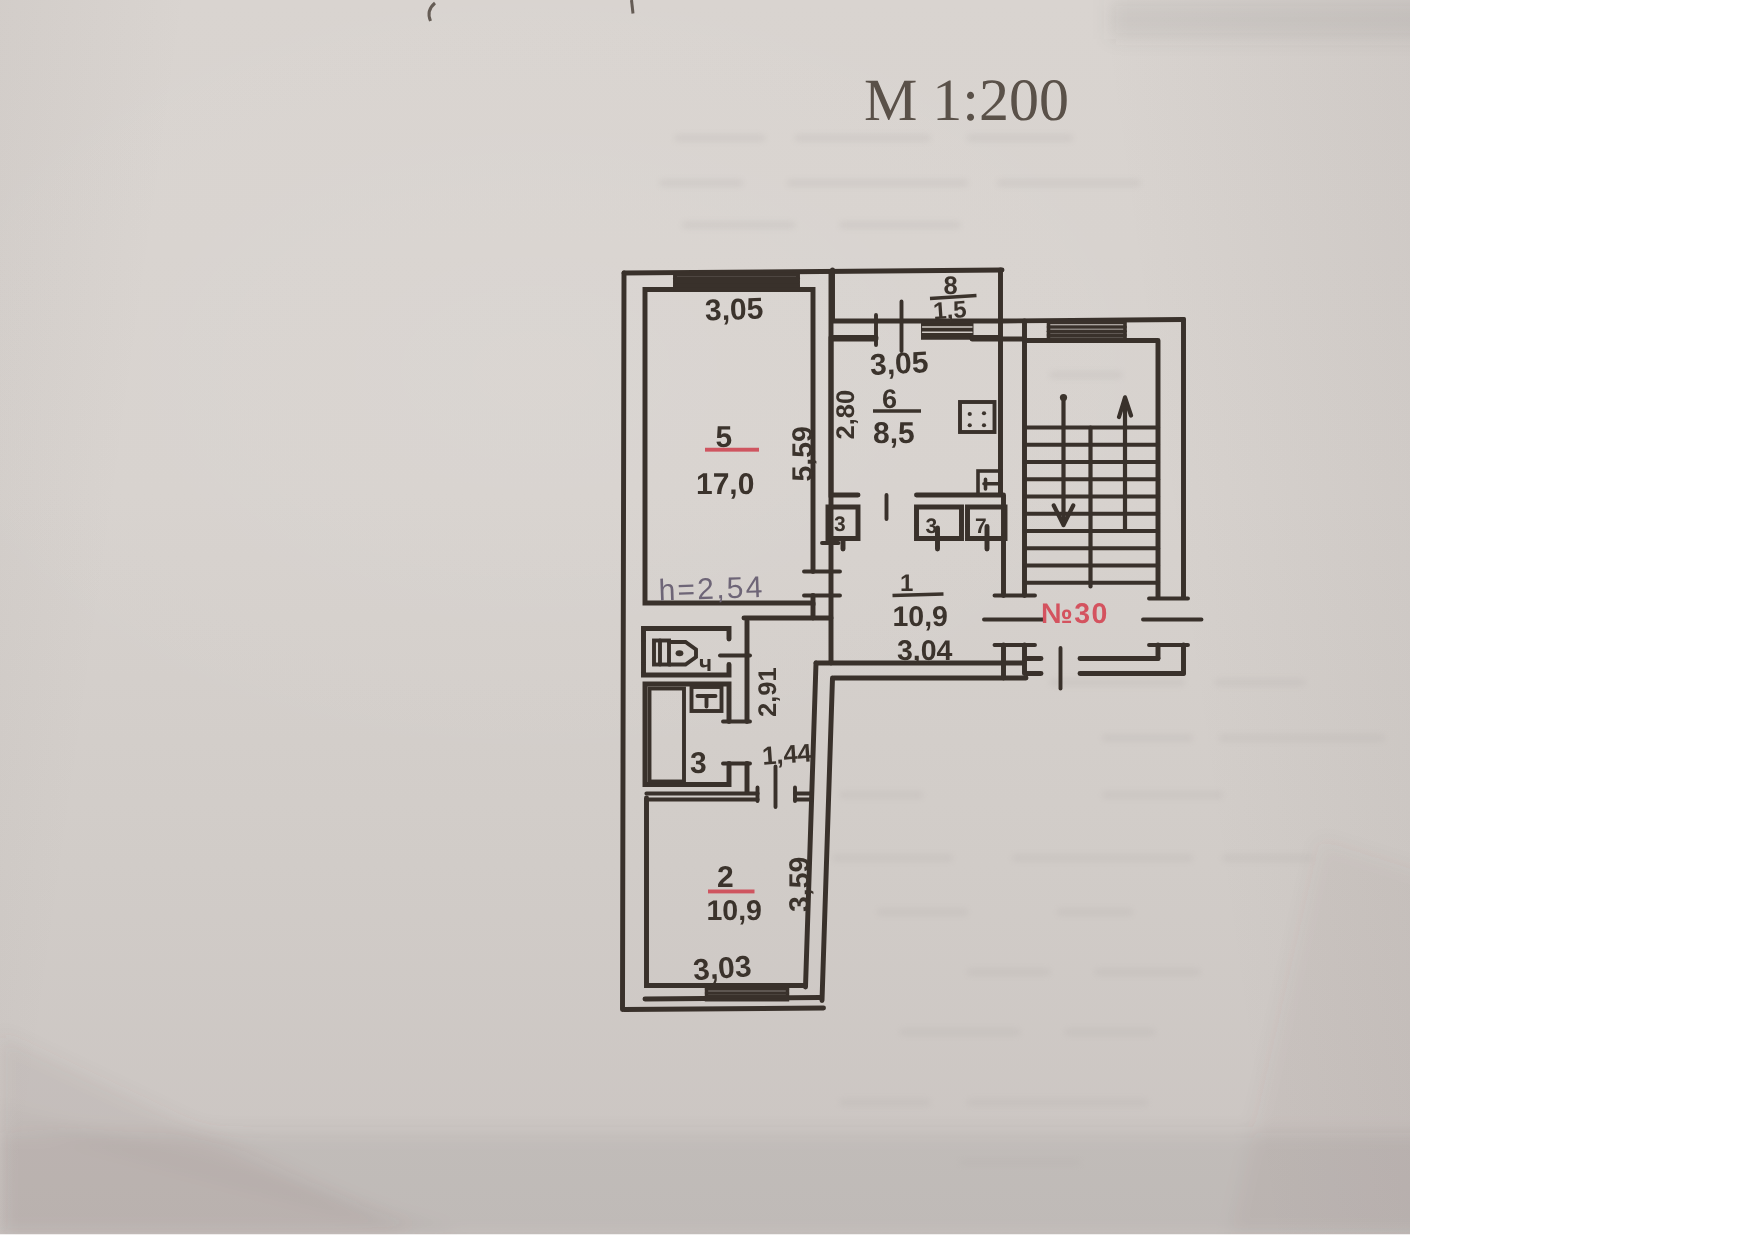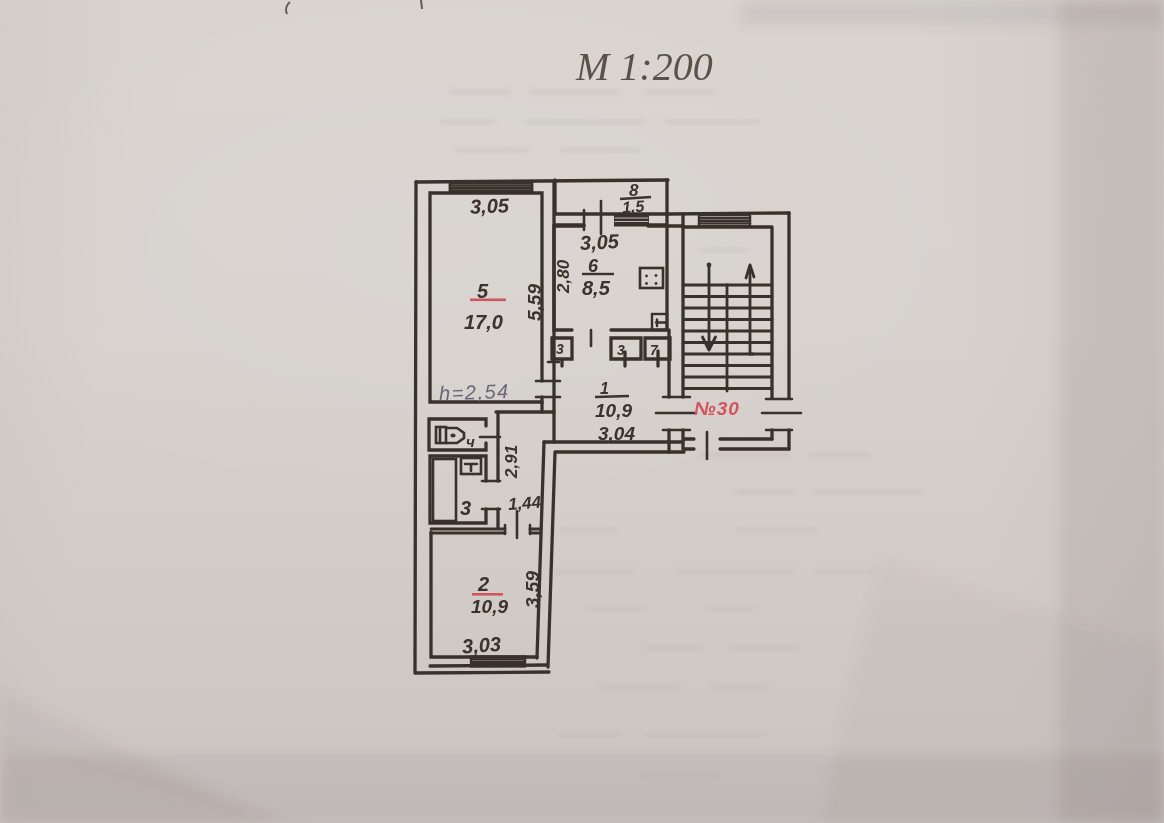--- a/index.html
+++ b/index.html
@@ -1,23 +1,22 @@
 <!DOCTYPE html>
 <html><head>
 <meta charset="utf-8">
 <style>
   html,body{margin:0;padding:0;}
-  .page{position:relative;width:1164px;height:823px;overflow:hidden;
+  .page{position:relative;width:940px;height:823px;overflow:hidden;
     font-family:"Liberation Sans",sans-serif;
     background:
       radial-gradient(70% 50% at 38% 30%, rgba(255,255,255,0.07), rgba(255,255,255,0) 70%),
       linear-gradient(262deg, rgba(80,70,70,0.07), rgba(0,0,0,0) 20%),
       linear-gradient(98deg, rgba(90,80,78,0.05), rgba(0,0,0,0) 12%),
       linear-gradient(180deg, #d9d4d0 0%, #d7d2ce 40%, #d1ccc8 70%, #cac4c1 100%);
-    font-style: italic;
   }
   svg{position:absolute;left:0;top:0;}
 </style>
 </head>
 <body>
 <div class="page">
 <svg width="1164" height="823" viewBox="0 0 1164 823">
   <defs>
     <filter id="soft" x="-50%" y="-50%" width="200%" height="200%">
       <feGaussianBlur stdDeviation="6"></feGaussianBlur>

